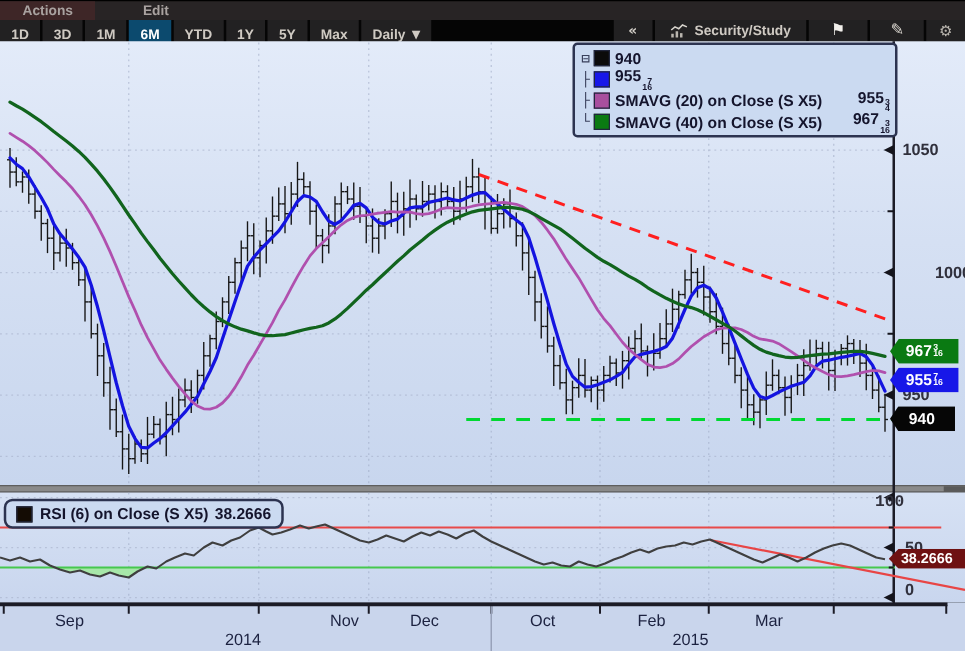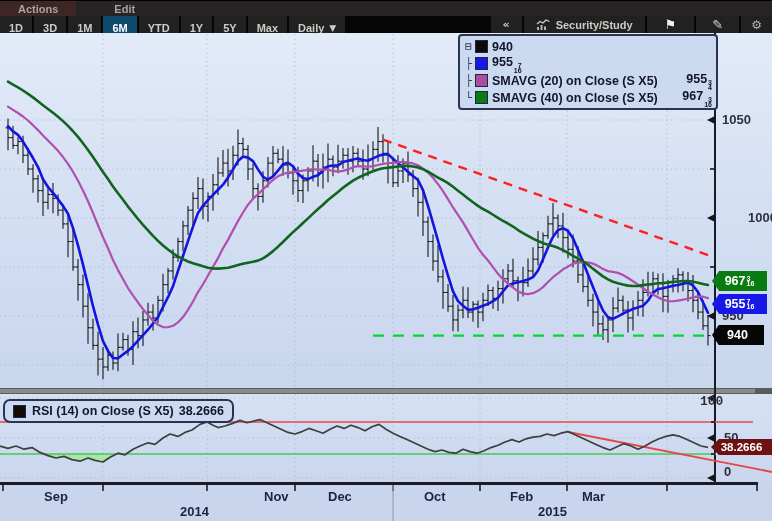--- a/index.html
+++ b/index.html
@@ -26,21 +26,21 @@
      background:#8a8a8a;border-top:1px solid #5e5e5e;border-bottom:1px solid #5e5e5e;box-sizing:border-box;}
   #splitter-handle{position:absolute;right:0;top:0;width:17px;height:6px;background:#5a5a5a;}
   #rsi-panel{position:absolute;left:0;top:394px;width:772px;height:88px;
      background:linear-gradient(180deg,#d6e1f4 0%,#c9d6ee 100%);}
   #xaxis-strip{position:absolute;left:0;top:482px;width:772px;height:39px;background:#c9d5ec;}
   #xaxis-line{position:absolute;left:0;top:482px;width:758px;height:3px;background:#1b1b26;}
   
   #plot-svg{position:absolute;left:0;top:0;z-index:3;pointer-events:none;}
   
   .ax-label{position:absolute;z-index:4;font-size:13px;font-weight:bold;color:#30303c;}
-  .month-label,.year-label{position:absolute;z-index:4;font-size:13px;font-weight:bold;color:#1c2240;}
+  .month-label,.year-label{position:absolute;z-index:4;font-size:13px;font-weight:normal;color:#1c2240;}
   
   #legend{position:absolute;left:458px;top:34px;width:260px;z-index:5;background:#cbdaf1;
      border:2px solid #2c3350;border-radius:4px;padding:2px 4px 2px 2px;box-sizing:border-box;}
   .lg-row{display:flex;align-items:center;height:17px;font-size:12.5px;font-weight:bold;color:#14142c;}
   .lg-tree{width:13px;text-align:center;font-family:"DejaVu Sans Mono",monospace;font-size:11px;color:#39405c;}
   .lg-swatch{width:11px;height:11px;border:1px solid #20263d;margin-right:4px;flex:none;}
   .lg-label{flex:1;white-space:nowrap;}
   .lg-val{text-align:right;white-space:nowrap;}
   
   .frac{display:inline-flex;flex-direction:column;vertical-align:-2px;line-height:5px;
@@ -605,21 +605,21 @@
   <span class="ax-label" style="left:700px;top:394px;font-family:Liberation Mono, monospace;">100</span>
   <span class="ax-label" style="left:724px;top:430px;">50</span>
   <span class="ax-label" style="left:724px;top:464px;">0</span>
 
   <span class="month-label" style="left:44px;top:489px;">Sep</span>
   <span class="month-label" style="left:142px;top:489px;margin-top:48px;">Oct</span>
   <span class="month-label" style="left:236px;top:489px;padding-left:28px;">Nov</span>
   <span class="month-label" style="left:328px;top:489px;">Dec</span>
   <span class="month-label" style="left:424px;top:489px;">Oct</span>
   <span class="month-label" style="left:510px;top:489px;">Feb</span>
-  <span class="month-label" style="left:582px;top:489px;text-align:right;">Mar</span>
+  <span class="month-label" style="left:604px;top:489px;text-align:right;">Mar</span>
   <span class="year-label" style="left:180px;top:504px;">2014</span>
   <span class="year-label" style="left:538px;top:504px;">2015</span>
 
   <div id="legend">
     <div class="lg-row">
       <span class="lg-tree">⊟</span>
       <span class="lg-swatch" style="background:#0b0b0b;"></span>
       <span class="lg-val"><span>940</span><span class="frac"></span></span>
     </div>
     <div class="lg-row">
@@ -645,21 +645,21 @@
       <span class="lg-label">SMAVG (40) on Close (S X5)</span>
       <span class="lg-val"><span>967</span><span class="frac">
             <i>3</i>
             <i>16</i>
           </span></span>
     </div>
   </div>
 
   <div id="rsi-legend">
     <span class="lg-swatch" style="background:#140c04;margin-right:1px;"></span>
-    <span>RSI (14) on Close (S X5)</span>
+    <span>RSI (6) on Close (S X5)</span>
     <span>38.2666</span>
   </div>
 
   <div class="tag" id="tag-ma40">
     <span>967</span>
       <span class="frac">
         <i>3</i>
         <i>16</i>
       </span>
   </div>

